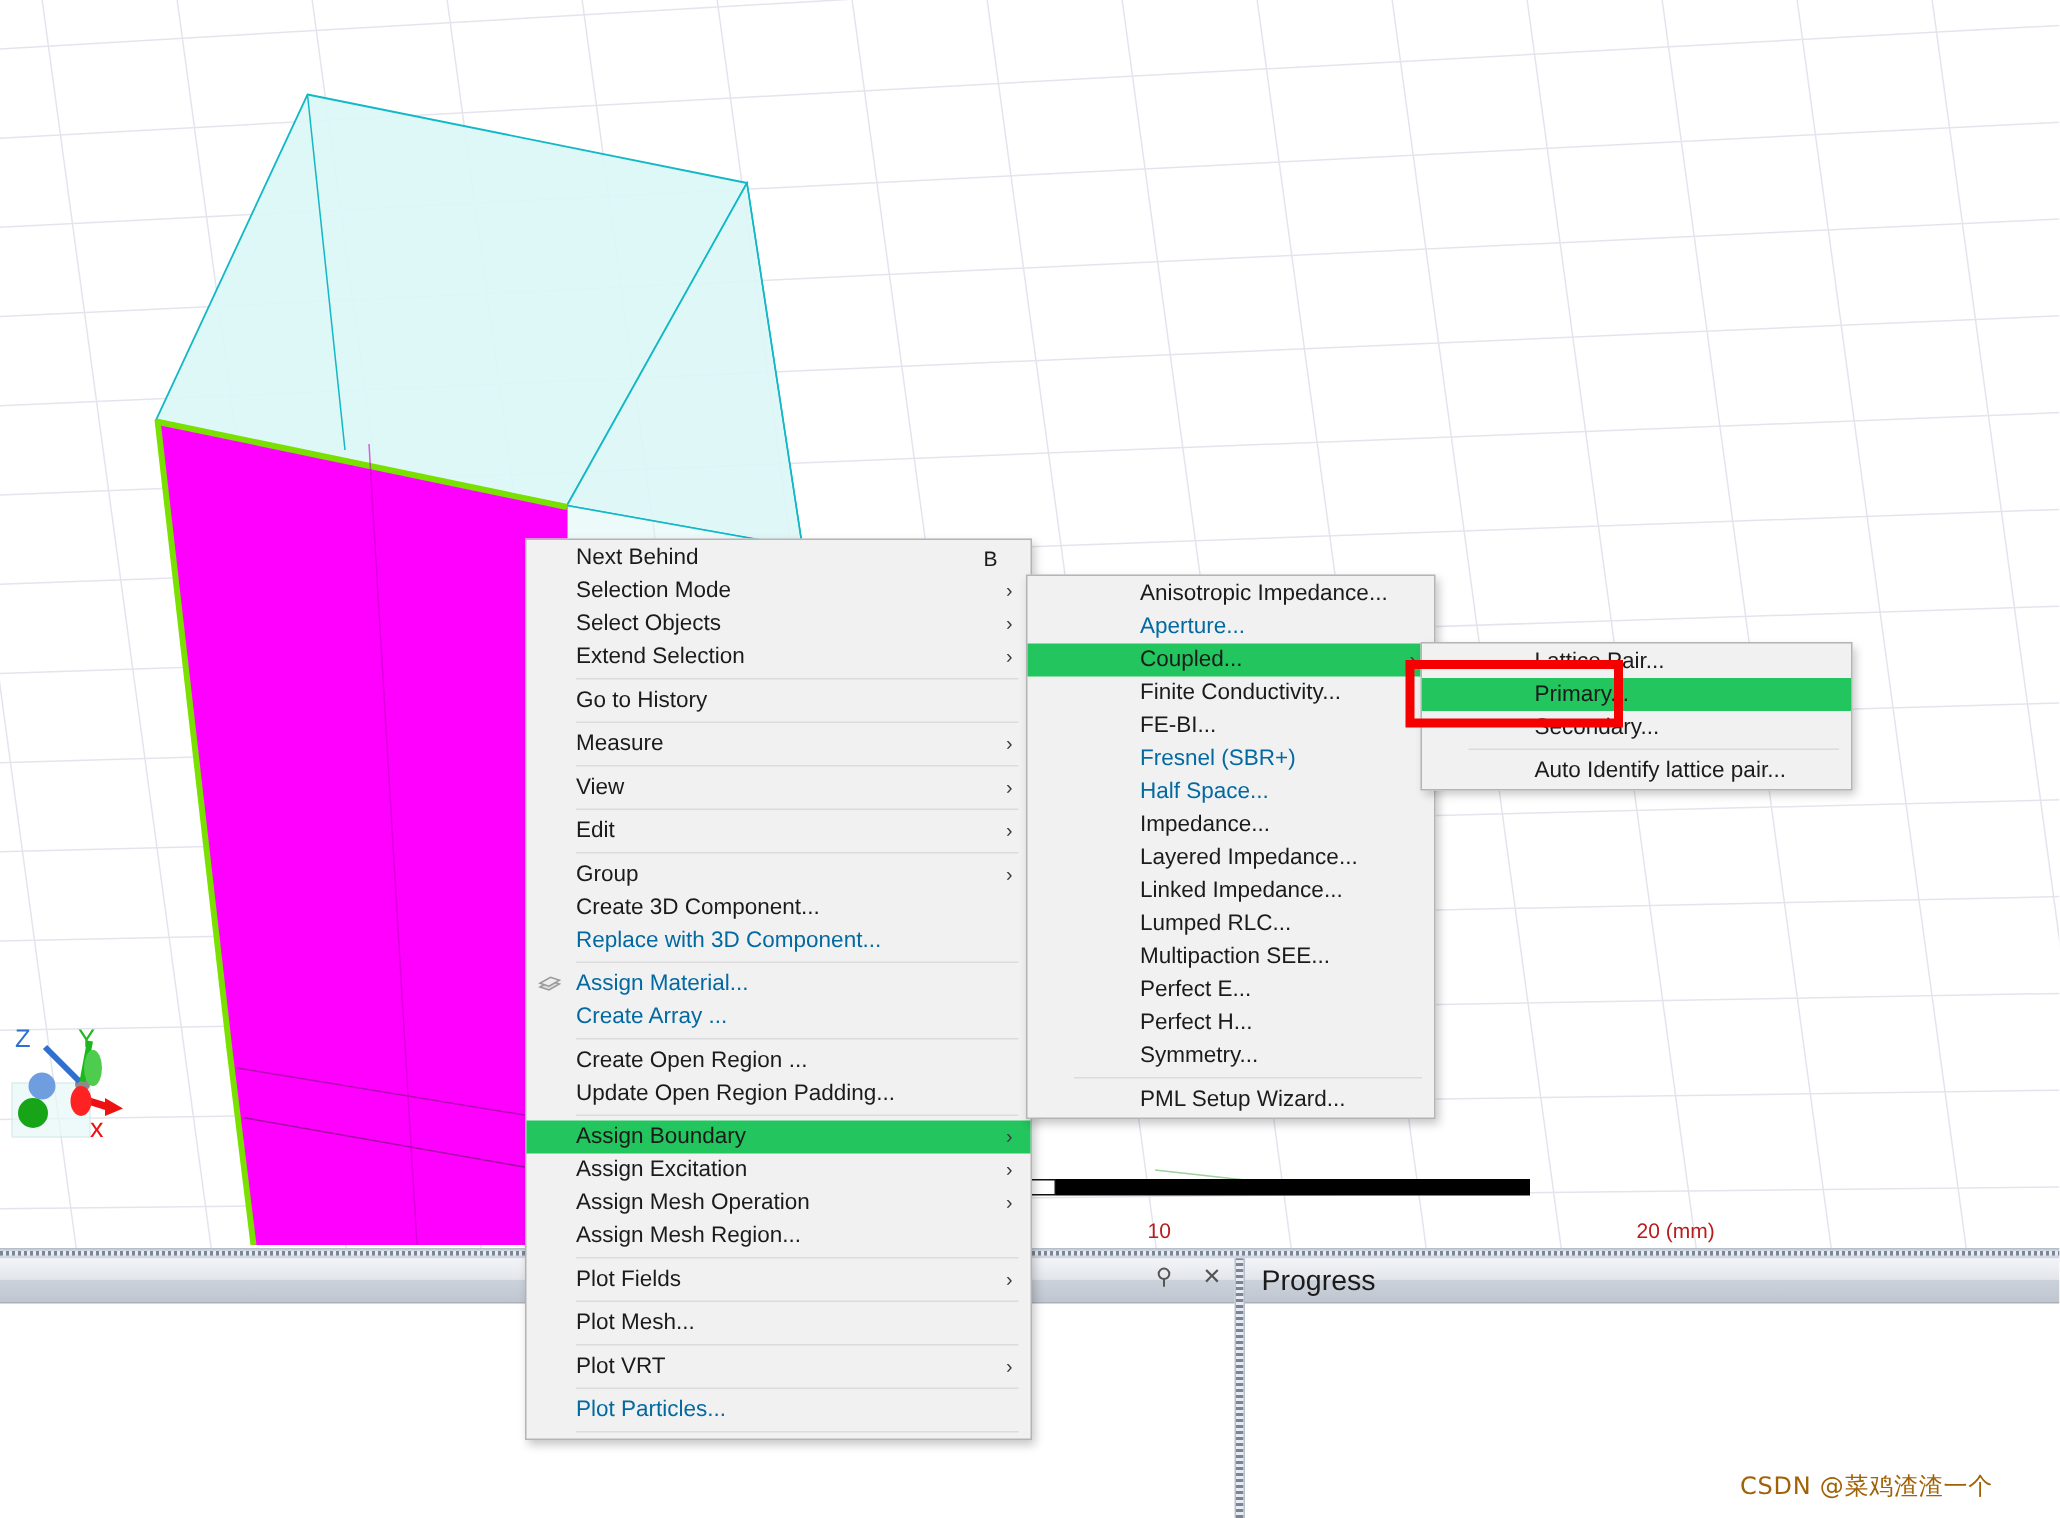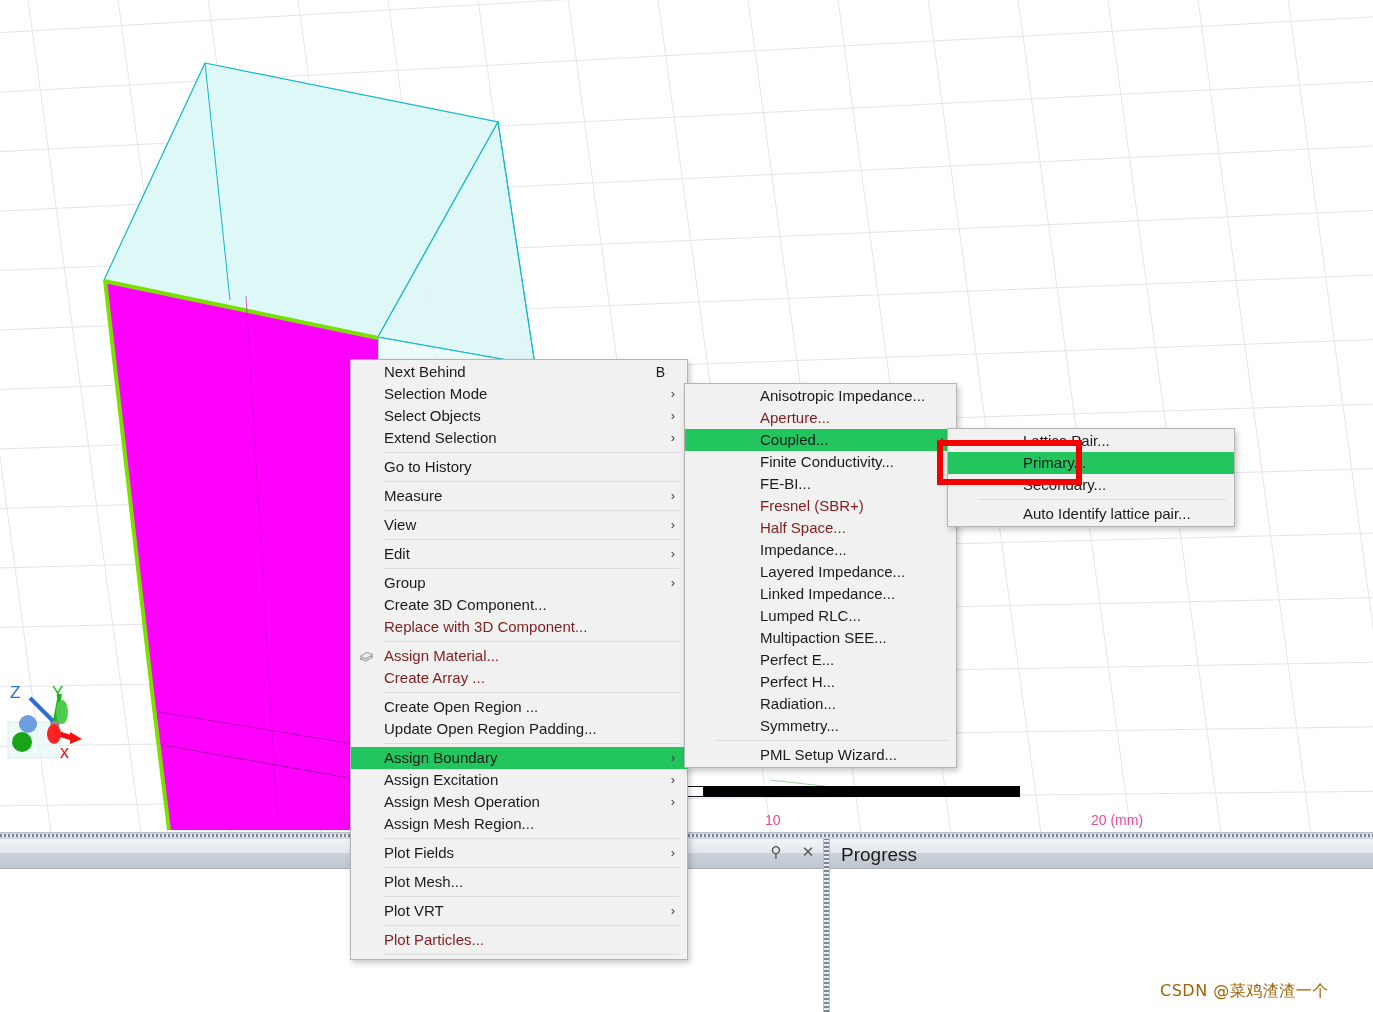--- a/index.html
+++ b/index.html
@@ -17,21 +17,21 @@
   #grid-svg{position:absolute;left:0;top:0;}
   #geom-svg{position:absolute;left:0;top:0;}
 
   
   #axis-triad{position:absolute;left:0px;top:676px;width:110px;height:104px;}
 
   
   #scalebar{position:absolute;left:610px;top:786px;width:560px;height:46px;}
   .sb-white{position:absolute;left:0px;top:0px;width:94px;height:11px;background:#ffffff;border:1px solid #111;box-sizing:border-box;}
   .sb-black{position:absolute;left:94px;top:0px;width:316px;height:11px;background:#000000;}
-  .sb-lbl{position:absolute;font-size:14px;color:#ec4899;}
+  .sb-lbl{position:absolute;font-size:14px;color:#b91c1c;}
   #sb-l10{left:155px;top:26px;}
   #sb-l20{left:460px;top:26px;margin-left:21px;}
 
   
   #bottom-area{position:absolute;left:0;top:832px;width:1373px;height:180px;background:#ffffff;}
   .splitter-h{position:absolute;left:0;top:0;width:1373px;height:7px;
       background:
         repeating-linear-gradient(90deg,#7b8596 0 2px,#e8ecf2 2px 4px),
         #cfd6de;
       background-size:4px 3px, 100% 100%;
@@ -57,21 +57,21 @@
       font-family:"DejaVu Sans",sans-serif;letter-spacing:0.5px;}
 
   
   .menu{position:absolute;background:#f1f1f1;border:1px solid #b4b4b4;
       box-shadow:2px 3px 6px rgba(0,0,0,.22);font-size:15px;color:#1b1b1b;
       padding:1px 0;z-index:40;}
   .mi{position:relative;height:22px;line-height:22px;white-space:nowrap;cursor:default;}
   .mi .lbl{position:absolute;left:33px;top:0;}
   .mi .acc{position:absolute;right:22px;top:0;font-size:14px;}
   .mi .arw{position:absolute;right:12px;top:0;font-size:13px;color:#3b3b3b;}
-  .mi.disabled .lbl{color:#7f1d1d;}
+  .mi.disabled .lbl{color:#0369a1;}
   .mi.sel{background:#22c55e;text-decoration:underline;}
   .sep{height:1px;background:#dcdcdc;margin:3px 8px 3px 33px;}
   .mi .micon{position:absolute;left:7px;top:3px;width:17px;height:15px;}
 
   #menu1{left:350px;top:359px;width:336px;}
   #menu2{left:684px;top:383px;width:271px;}
   #menu3{left:947px;top:428px;width:286px;}
   #menu2 .mi .lbl,#menu3 .mi .lbl{left:31px;margin-left:44px;}
   #menu2 .sep,#menu3 .sep{margin-left:31px;}
 
@@ -351,23 +351,20 @@
     <div class="mi">
       <span class="lbl">Multipaction SEE...</span>
     </div>
     <div class="mi">
       <span class="lbl">Perfect E...</span>
     </div>
     <div class="mi">
       <span class="lbl">Perfect H...</span>
     </div>
     <div class="mi">
-      <span class="lbl">Radiation...</span>
-    </div>
-    <div class="mi">
       <span class="lbl">Symmetry...</span>
     </div>
     <div class="sep"></div>
     <div class="mi">
       <span class="lbl">PML Setup Wizard...</span>
     </div>
   </div>
 <div class="menu" id="menu3">
     <div class="mi">
       <span class="lbl">Lattice Pair...</span>

